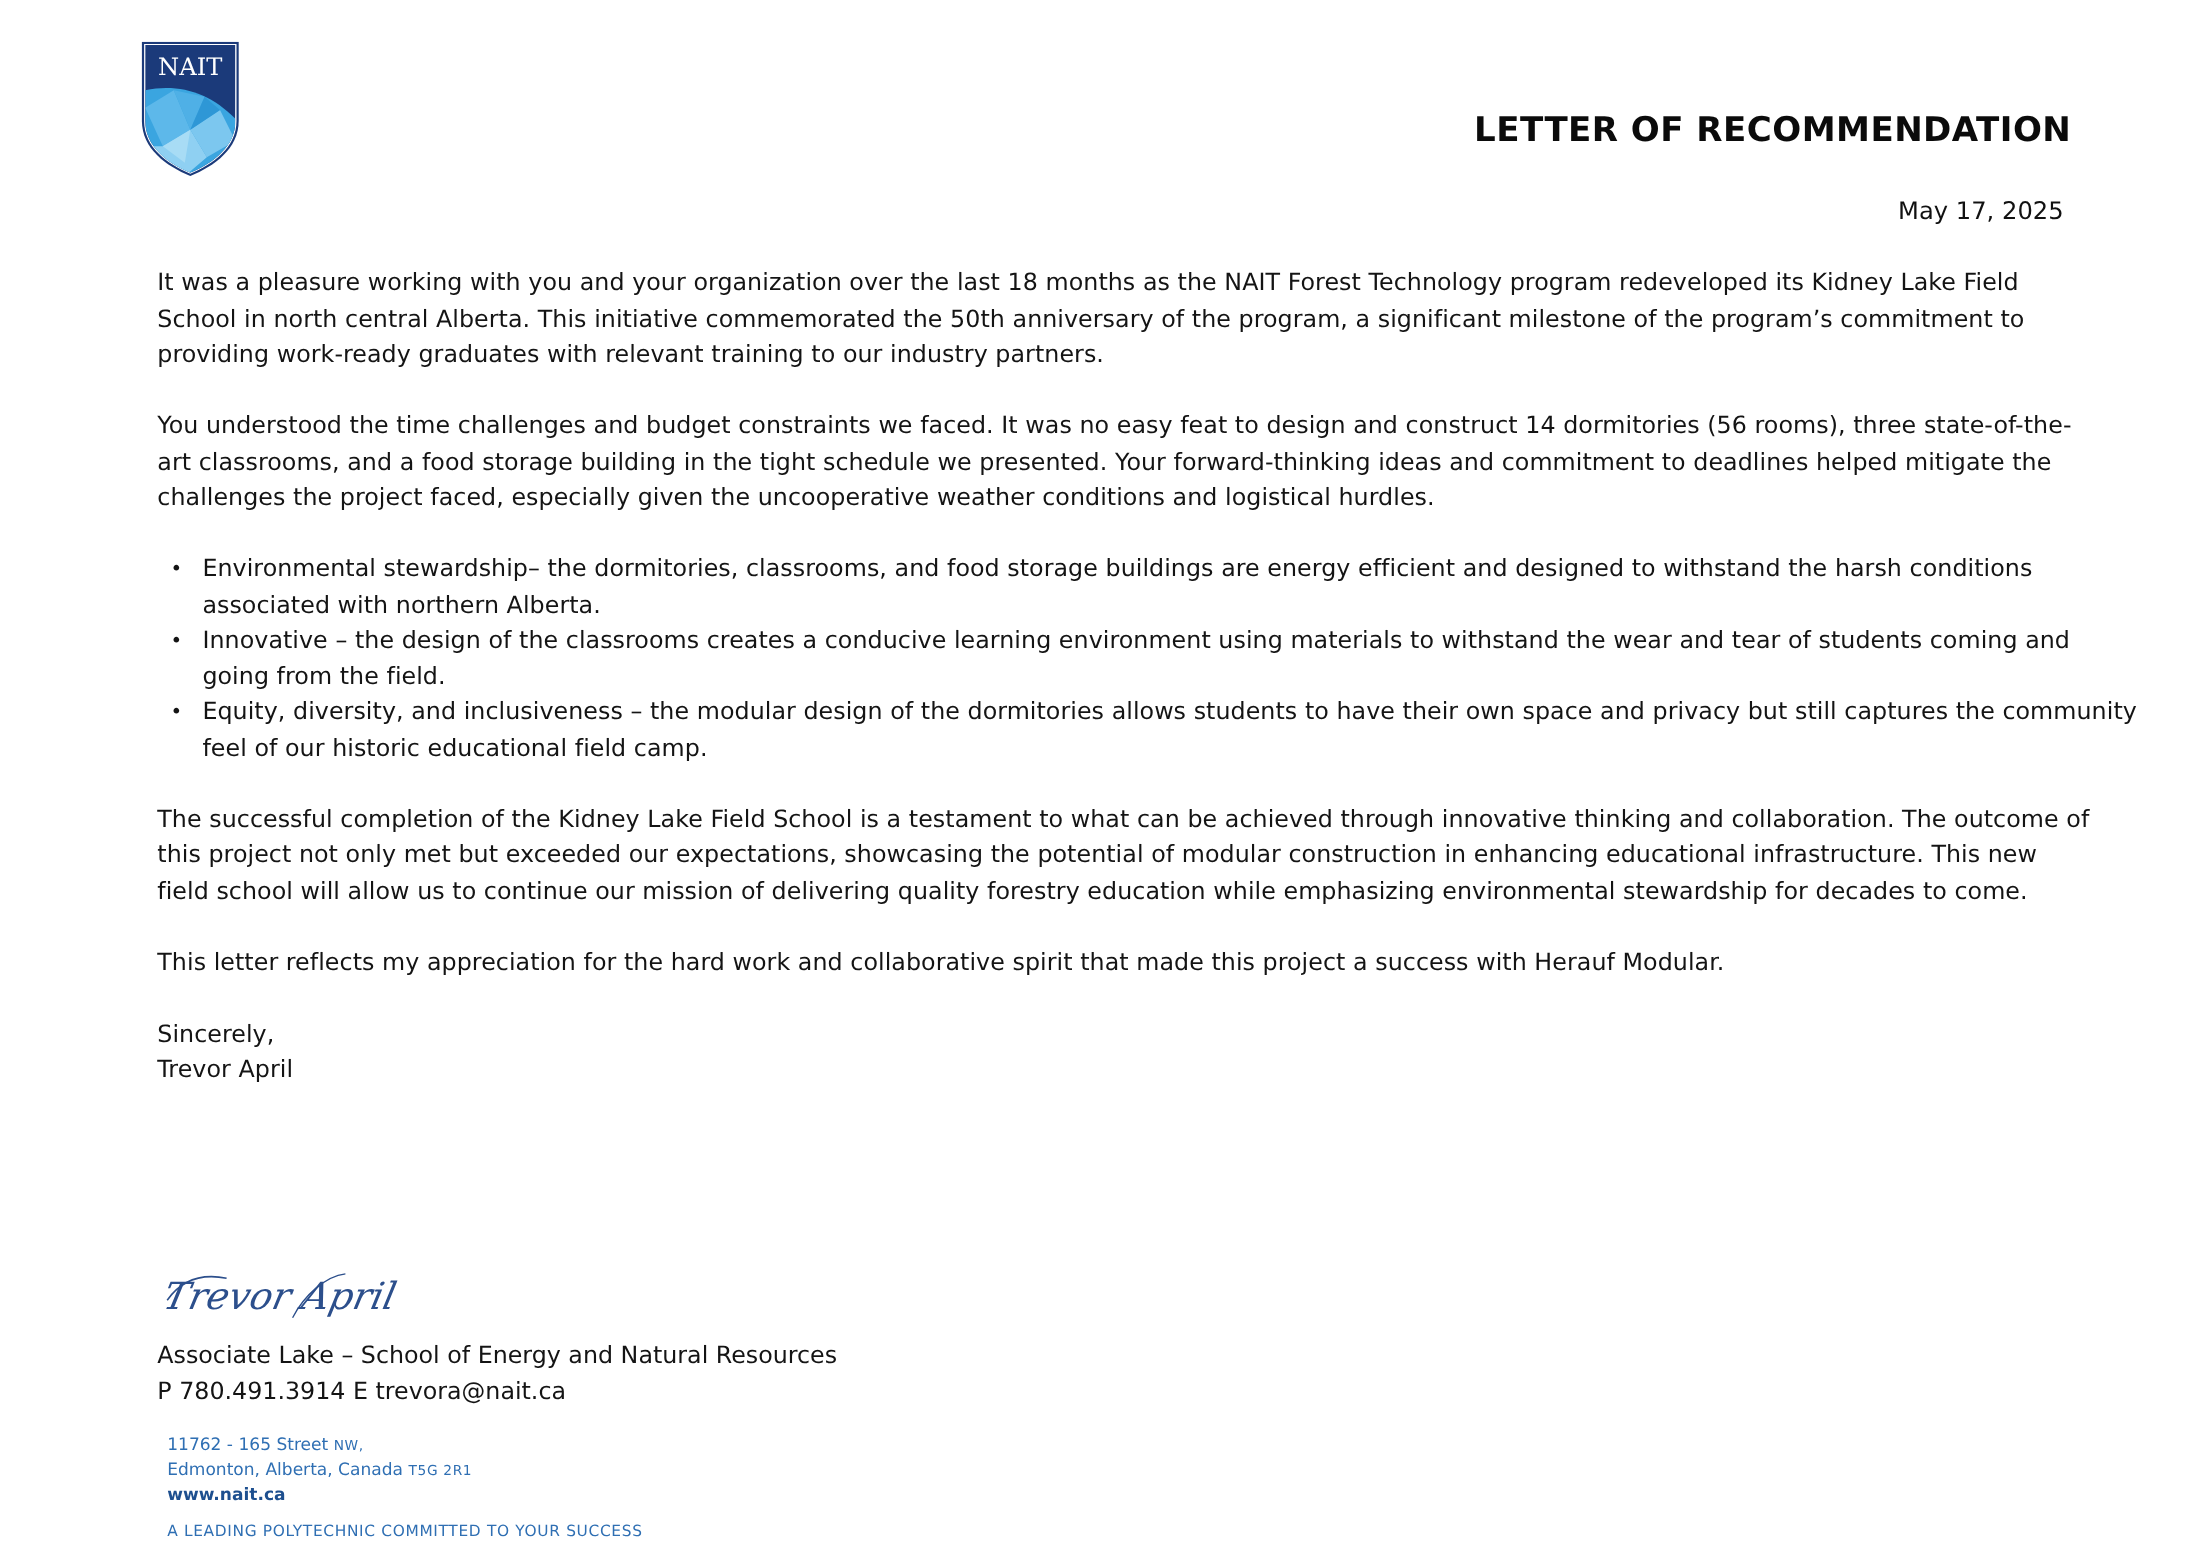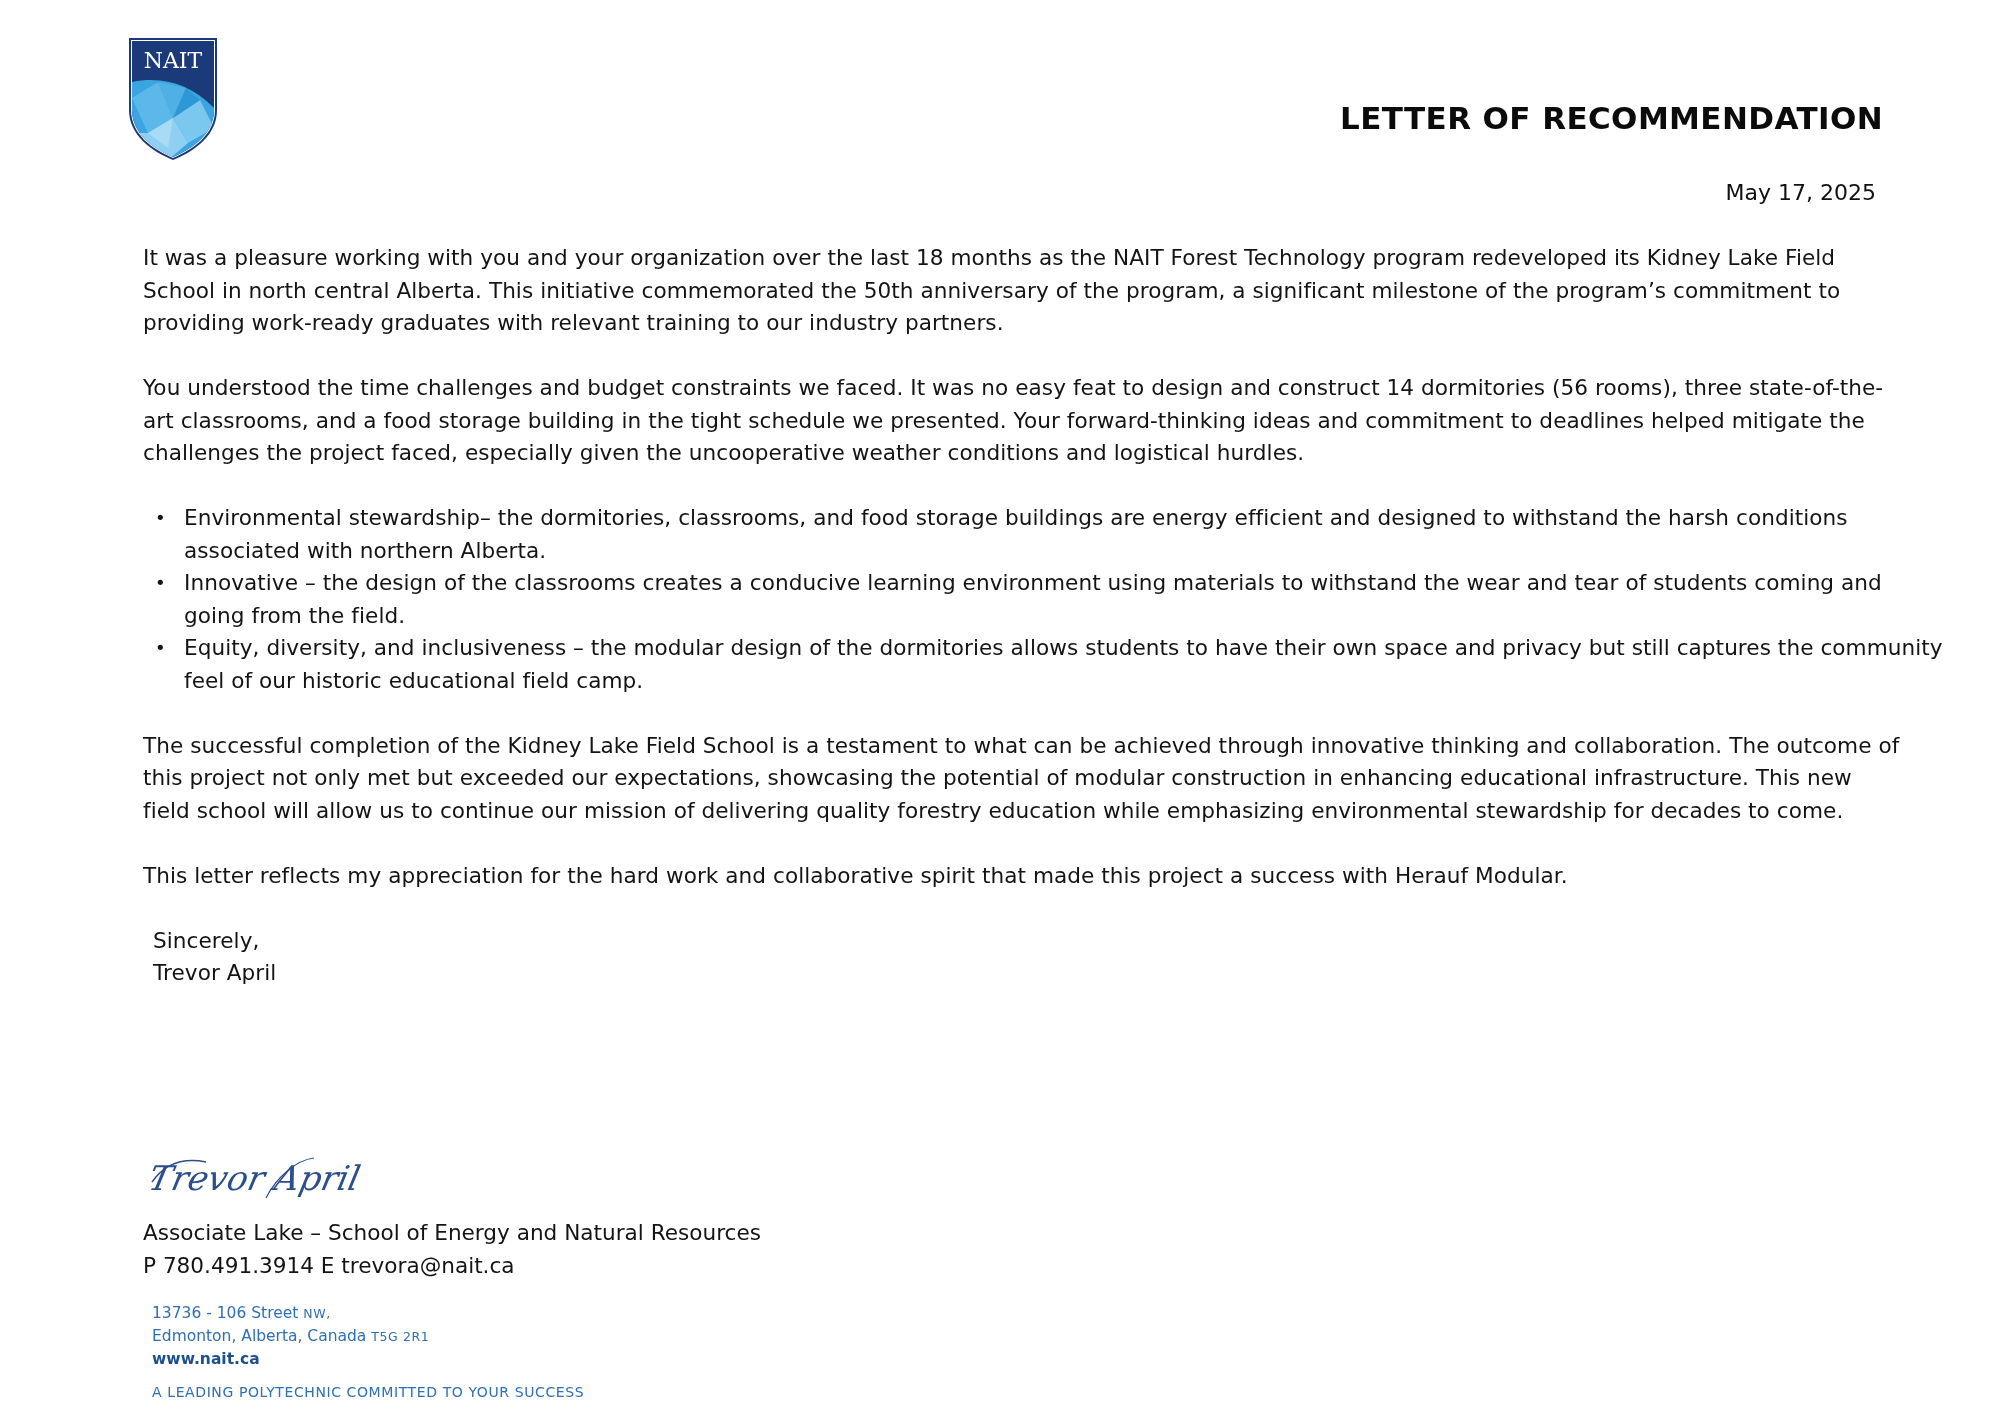--- a/index.html
+++ b/index.html
@@ -90,21 +90,21 @@
     padding-left: 41px;
     width: 1760px;
   }
   .goals li .bullet {
     position: absolute;
     left: 12px;
     top: 0;
     font-size: 18px;
   }
 
-  .closing { margin: 10px; }
+  .closing { margin: 0; }
   .closing div { white-space: nowrap; }
 
   .signature {
     position: absolute;
     left: 146px;
     top: 1148px;
     width: 230px;
     height: 62px;
   }
 
@@ -209,21 +209,21 @@
     <path d="M120 50 C130 30 150 12 168 10" stroke="#2c4f8c" stroke-width="1.2" fill="none"></path>
   </svg>
 
   <div class="contact">
     <div>Associate Lake – School of Energy and Natural Resources</div>
     <div>P 780.491.3914  E trevora@nait.ca</div>
   </div>
 
   <div class="address">
     <div>
-      <span>13736 - 106 Street</span>
+      <span>11762 - 165 Street</span>
       <span class="small-caps">NW,</span>
     </div>
     <div>
       <span>Edmonton, Alberta, Canada</span>
       <span class="small-caps">T5G 2R1</span>
     </div>
     <div class="web">www.nait.ca</div>
   </div>
   <div class="tagline">A LEADING POLYTECHNIC COMMITTED TO YOUR SUCCESS</div>
 

